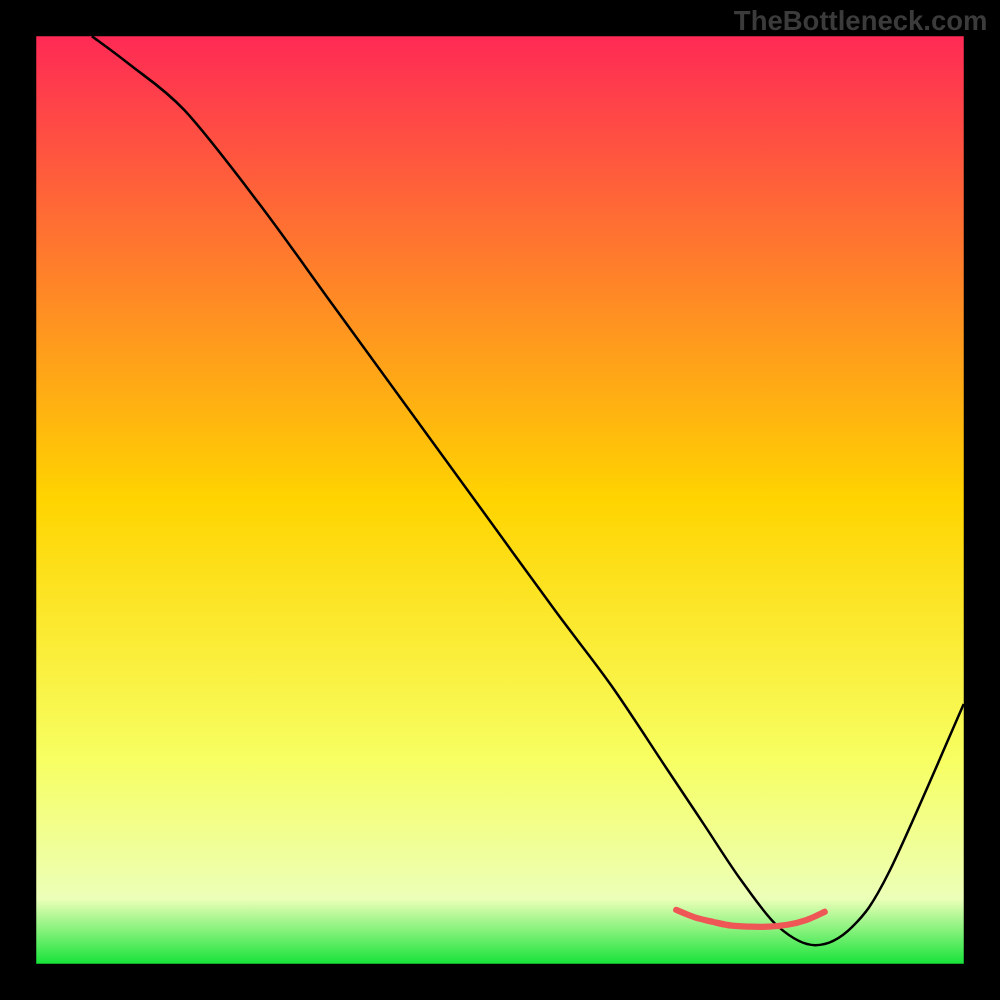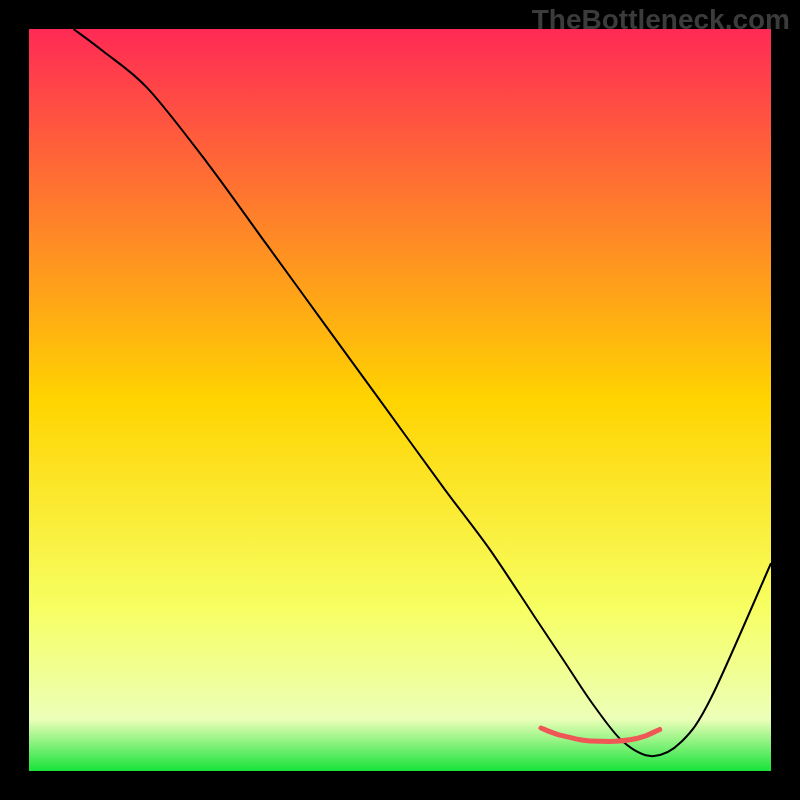--- a/index.html
+++ b/index.html
@@ -14,21 +14,21 @@
     position: relative;
     width: 800px;
     height: 800px;
   }
   .watermark {
     position: absolute;
     top: 4px;
     right: 10px;
     color: #3b3b3b;
     font-family: Arial, Helvetica, sans-serif;
-    font-size: 28px;
+    font-size: 22px;
     font-weight: bold;
     z-index: 10;
   }
   svg.plot {
     position: absolute;
     left: 0;
     top: 0;
   }
 </style>
 </head>

